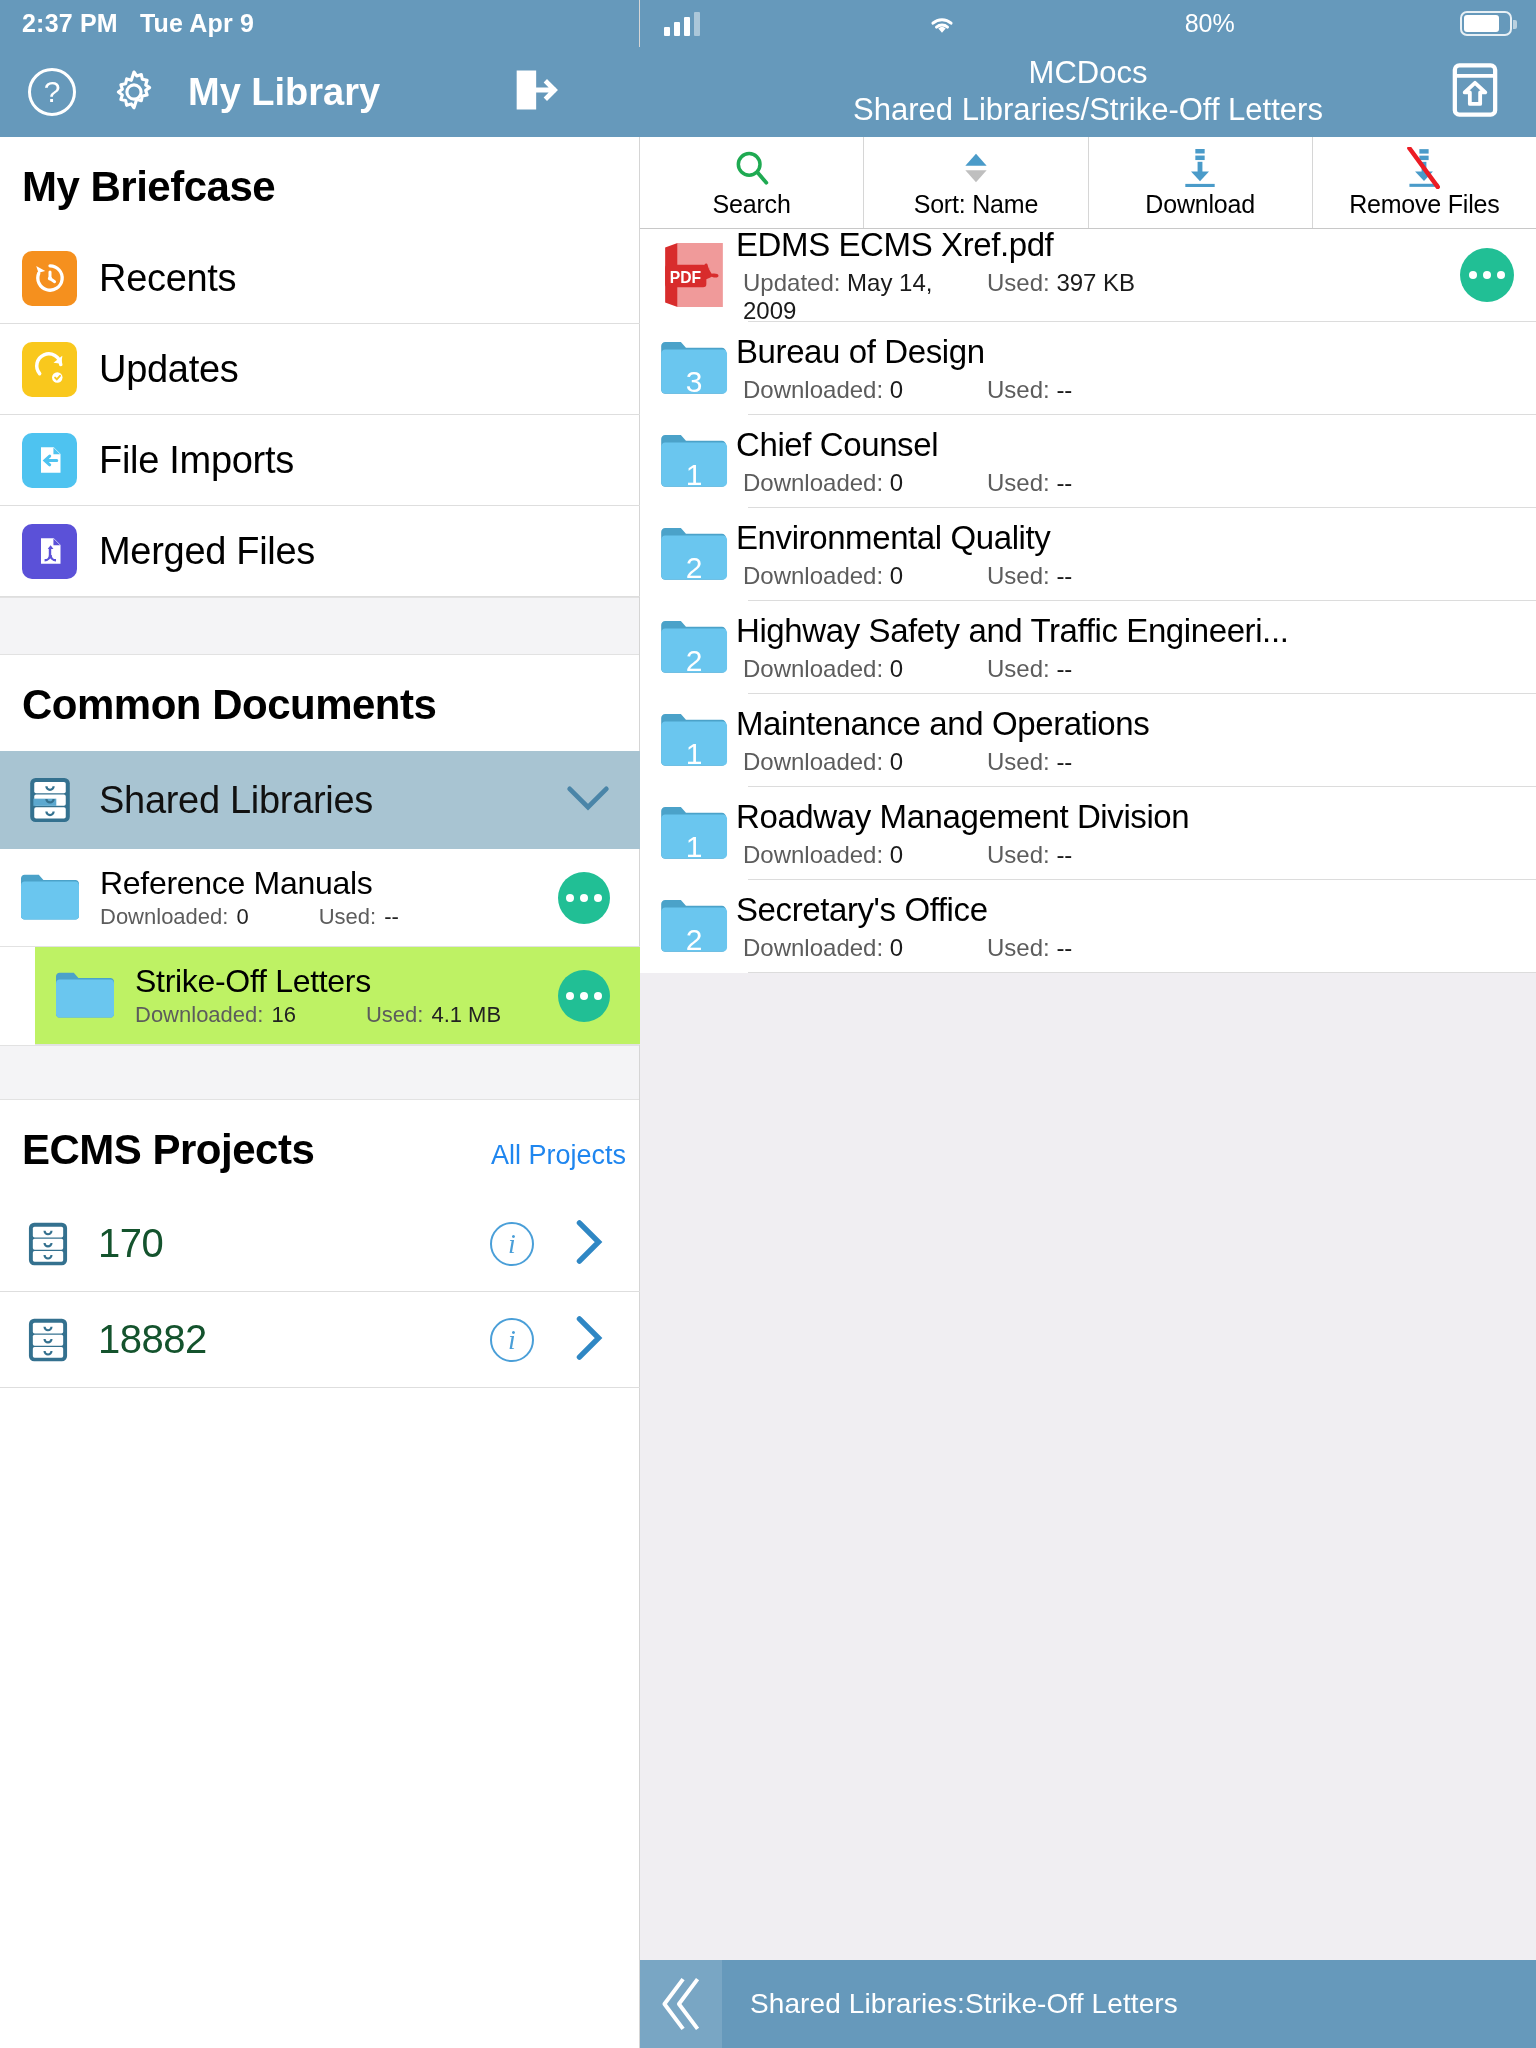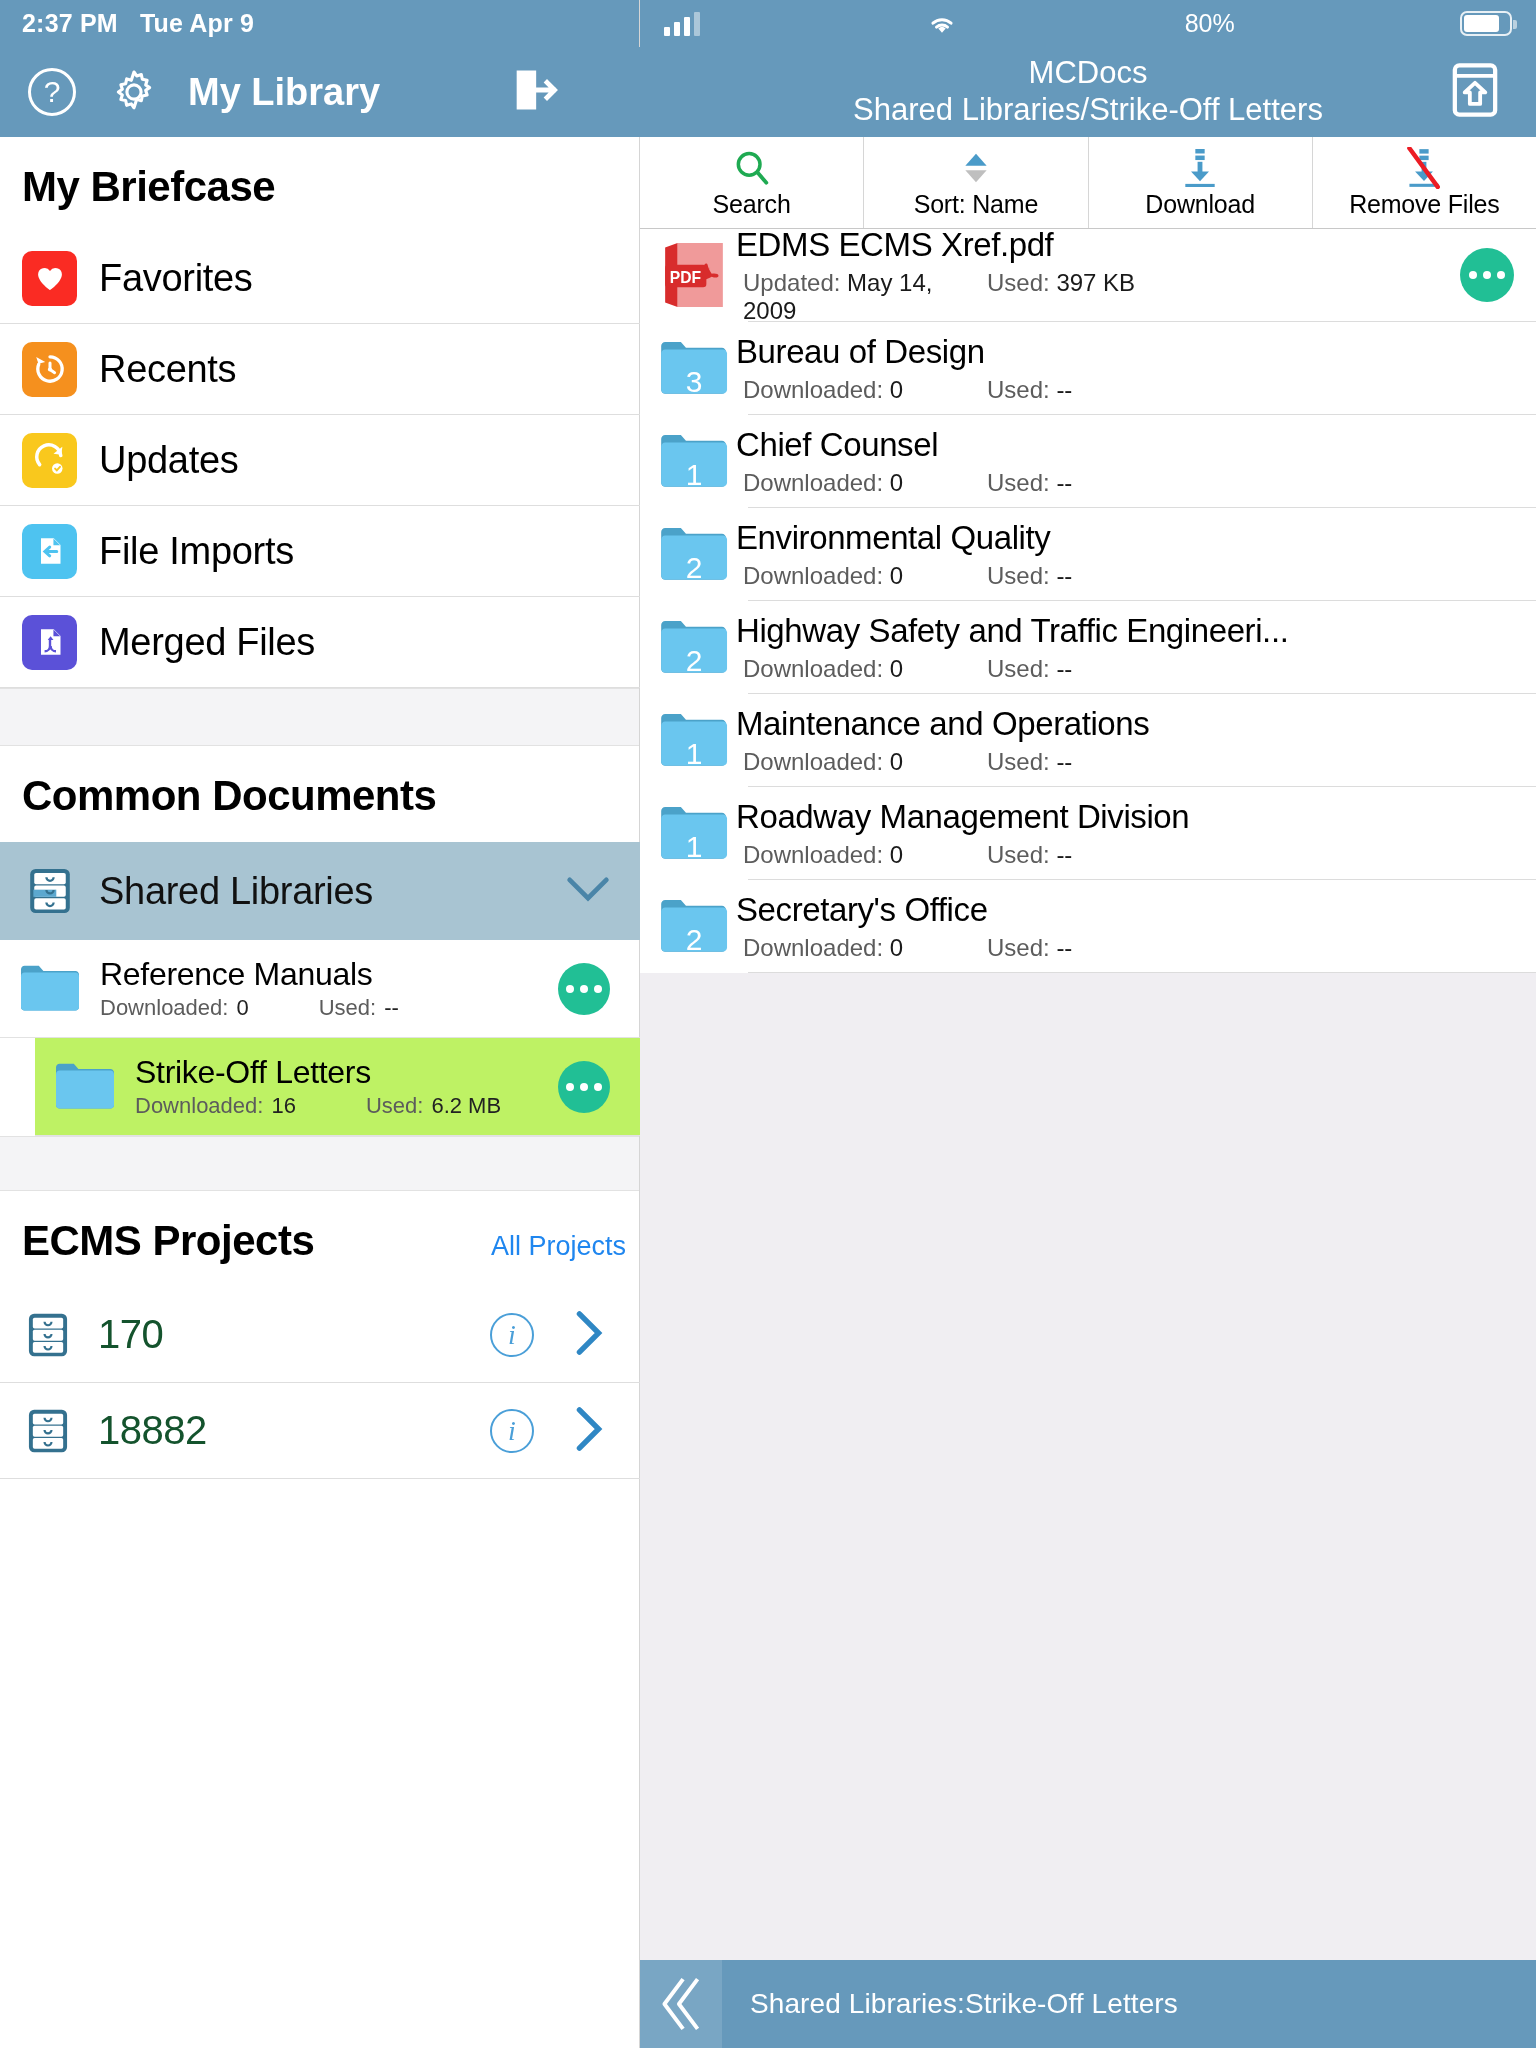--- a/index.html
+++ b/index.html
@@ -198,28 +198,20 @@
       <div class="logout-btn">
         <svg width="52" height="52" viewBox="0 0 24 24">
           <path d="M4 3h9v18H4z" fill="#fff"></path>
           <path d="M14 12h7M18 8.5l3.5 3.5L18 15.5" stroke="#fff" stroke-width="2.2" fill="none" stroke-linecap="square"></path>
         </svg>
       </div>
     </div>
 
     <div class="section-title">My Briefcase</div>
 
-    <div class="menu-row">
-      <div class="sq-icon" style="background:#fa2b23;">
-        <svg width="34" height="34" viewBox="0 0 24 24">
-            <path d="M12 20.5S3.6 14.8 3.6 9.3A4.6 4.6 0 0112 7a4.6 4.6 0 018.4 2.3c0 5.5-8.4 11.2-8.4 11.2z" fill="#fff"></path>
-          </svg>
-      </div>
-      <div class="label">Favorites</div>
-    </div>
 
     <div class="menu-row">
       <div class="sq-icon" style="background:#f5901e;">
         <svg width="38" height="38" viewBox="0 0 24 24">
           <path d="M12 4.3a7.7 7.7 0 11-7.1 4.7" fill="none" stroke="#fff" stroke-width="2.1" stroke-linecap="round"></path>
           <path d="M3.3 4.4l1.4 4.3 4.3-1.2z" fill="#fff"></path>
           <path d="M12 8.2v4.1l2.9 2" fill="none" stroke="#fff" stroke-width="1.9" stroke-linecap="round"></path>
           <circle cx="12" cy="12.3" r="1.3" fill="#fff"></circle>
         </svg>
       </div>
@@ -315,21 +307,21 @@
           <path d="M1.5 8.6c0-1 .8-1.8 1.8-1.8h25.4c1 0 1.8.8 1.8 1.8v15.4c0 1-.8 1.8-1.8 1.8H3.3c-1 0-1.8-.8-1.8-1.8z" fill="#6ac6ef"></path>
         </svg>
       </div>
       <div class="texts">
         <div class="name">Strike-Off Letters</div>
         <div class="meta">
           <span>Downloaded:</span>
           <span class="v">16</span>
           <span class="sp"></span>
           <span>Used:</span>
-          <span class="v">6.2 MB</span>
+          <span class="v">4.1 MB</span>
         </div>
       </div>
       <div class="dots-btn">
           <i></i>
           <i></i>
           <i></i>
         </div>
     </div>
 
     <div class="gap-band2"></div>

